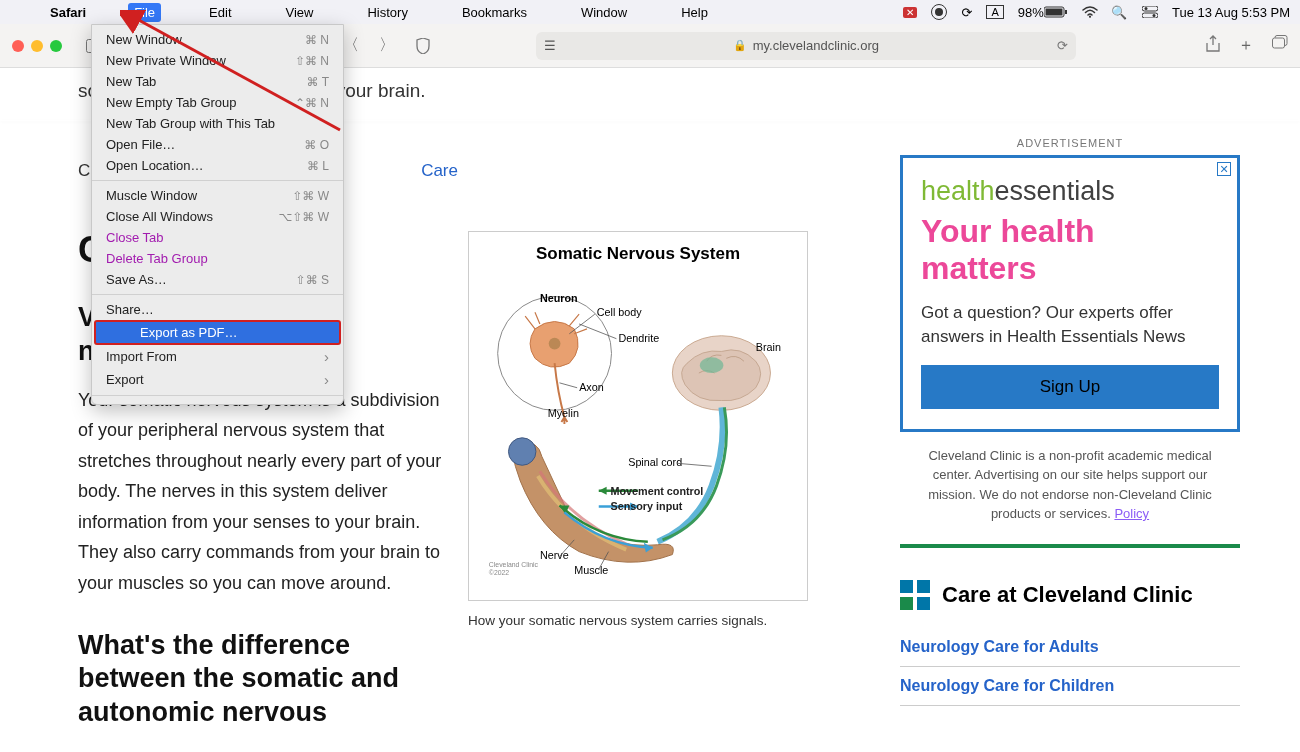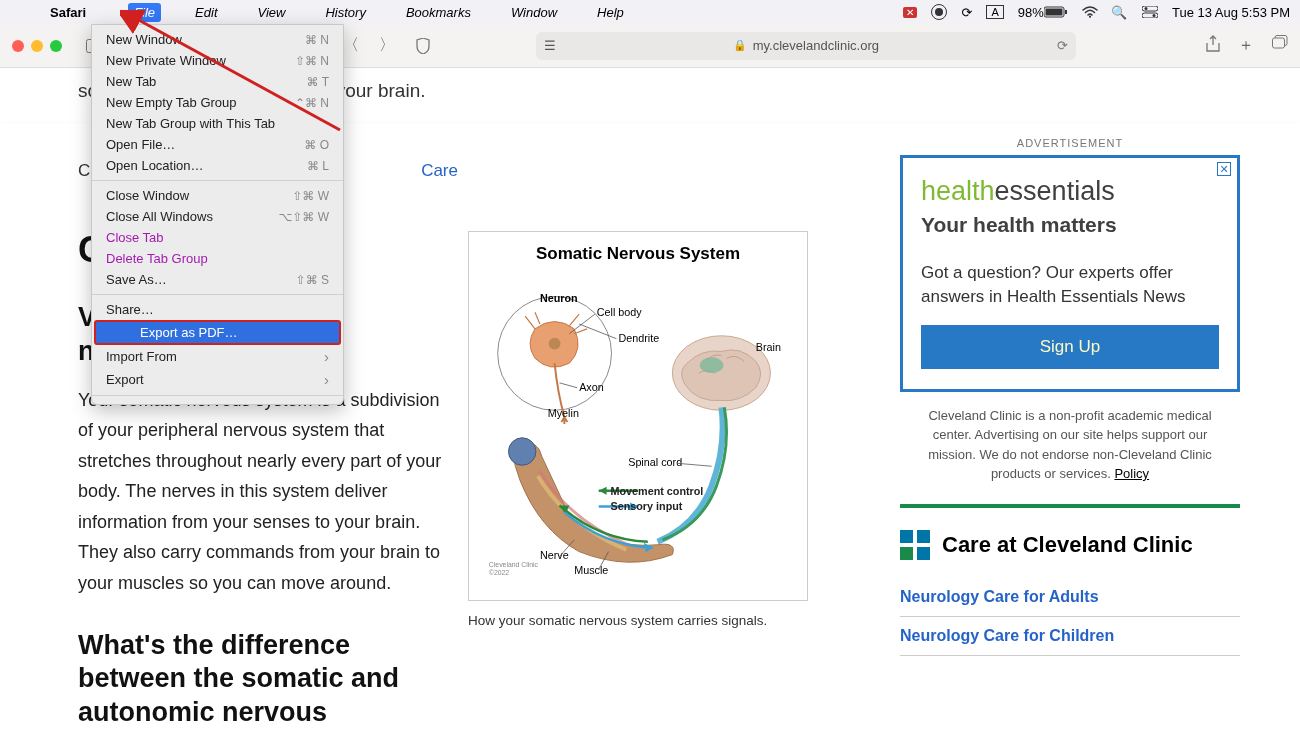--- a/index.html
+++ b/index.html
@@ -1,20 +1,20 @@
 <!DOCTYPE html>
 <html><head>
 <meta charset="utf-8">
 <style>
   * { margin: 0; padding: 0; box-sizing: border-box; }
   body { font-family: -apple-system, BlinkMacSystemFont, "Helvetica Neue", Arial, sans-serif; background: #fff; width: 1300px; height: 752px; overflow: hidden; position: relative; }
   .menubar { height: 24px; background: rgba(240,240,245,0.95); backdrop-filter: blur(10px); display: flex; align-items: center; padding: 0 10px; font-size: 13px; position: relative; z-index: 100; gap: 28px; }
   .menubar .apple { margin-right: 12px; font-size: 15px; }
   .menubar .app-name { font-weight: 600; margin-right: 14px; }
-  .menubar .mitem { cursor: default; padding: 2px 6px; border-radius: 3px; font-style: italic; }
+  .menubar .mitem { margin-right: 14px; cursor: default; padding: 2px 6px; border-radius: 3px; }
   .menubar .mitem.active { background: #3478f6; color: #fff; }
   .menubar .right { margin-left: auto; display: flex; align-items: center; gap: 14px; }
   .menubar .right span { display: inline-flex; align-items: center; }
   .dropdown { position: absolute; top: 24px; left: 91px; width: 253px; background: #ececec; border: 1px solid #c8c8c8; border-radius: 0 0 6px 6px; box-shadow: 0 6px 20px rgba(0,0,0,0.25); padding: 4px 0; z-index: 200; font-size: 13px; }
   .dropdown .ditem { display: flex; justify-content: space-between; align-items: center; padding: 3px 14px; color: #222; cursor: default; }
   .dropdown .ditem.highlight { background: #2f6fe0; color: #fff; border: 2px solid #d02020; margin: 0 2px; border-radius: 3px; padding-left: 44px; }
   .dropdown .ditem.disabled { color: #a21caf; }
   .dropdown .sep { height: 1px; background: #d0d0d0; margin: 4px 0; }
   .dropdown .shortcut { color: #888; font-size: 12px; }
   .dropdown .ditem.highlight .shortcut { color: #fff; }
@@ -49,27 +49,27 @@
   .figure { border: 1px solid #ccc; padding: 12px; background: #fff; margin-top: 110px; width: 340px; height: 370px; position: relative; }
   .figure .title { text-align: center; font-size: 17px; font-weight: 600; margin-bottom: 8px; }
   .figure svg { width: 100%; height: 310px; }
   .caption { font-size: 13.5px; color: #333; margin-top: 12px; }
 
   .adlabel { text-align: center; font-size: 11px; letter-spacing: 1px; color: #777; margin: 16px 0 6px; }
   .adbox { border: 3px solid #2779c6; padding: 18px 18px 20px; position: relative; background: #fff; }
   .adbox .x { position: absolute; top: 4px; right: 6px; color: #2779c6; font-size: 11px; border: 1px solid #2779c6; width: 14px; height: 14px; text-align: center; line-height: 12px; }
   .adbox .brand1 { color: #7fb935; font-size: 27px; font-weight: 400; display: inline; }
   .adbox .brand2 { color: #404040; font-size: 27px; font-weight: 400; display: inline; }
-  .adbox h3 { font-size: 21px; font-weight: 700; margin: 6px 0 24px; color: #404040; }
+  .adbox h3 { font-size: 32px; font-weight: 700; margin: 6px 0 14px; color: #ec4899; }
   .adbox p { font-size: 17px; color: #333; line-height: 1.4; margin-bottom: 16px; }
-  .adbox button { width: 100%; background: #2779c6; color: #fef9c3; border: none; padding: 12px; font-size: 17px; cursor: pointer; }
+  .adbox button { width: 100%; background: #2779c6; color: #000000; border: none; padding: 12px; font-size: 17px; cursor: pointer; }
   .disclaimer { font-size: 13px; color: #555; line-height: 1.5; text-align: center; margin: 14px 8px; }
-  .disclaimer a { color: #000000; text-decoration: underline; }
-
-  .care-hdr { border-top: 4px solid #1a8a4a; padding-top: 22px; margin-top: 20px; display: flex; align-items: center; gap: 12px; }
+  .disclaimer a { color: #8b5cf6; text-decoration: underline; }
+
+  .care-hdr { border-top: 4px solid #1a8a4a; padding-top: 32px; margin-top: 20px; display: flex; align-items: center; gap: 12px; }
   .care-hdr .sq { width: 30px; height: 30px; }
   .care-hdr h3 { font-size: 22px; font-weight: 700; }
   .care-links { margin-top: 18px; }
   .care-links a { display: block; color: #2563c9; font-size: 16px; font-weight: 600; text-decoration: none; border-bottom: 1px solid #ccc; padding: 10px 0; }
 </style>
 </head>
 <body>
 
 <div class="menubar">
   <span class="apple"></span>
@@ -139,21 +139,21 @@
     <div class="ditem">
       <span>Open File…</span>
       <span class="shortcut">⌘ O</span>
     </div>
     <div class="ditem">
       <span>Open Location…</span>
       <span class="shortcut">⌘ L</span>
     </div>
     <div class="sep"></div>
     <div class="ditem">
-      <span>Close Window</span>
+      <span>Muscle Window</span>
       <span class="shortcut">⇧⌘ W</span>
     </div>
     <div class="ditem">
       <span>Close All Windows</span>
       <span class="shortcut">⌥⇧⌘ W</span>
     </div>
     <div class="ditem disabled">
       <span>Close Tab</span>
       <span class="shortcut"></span>
     </div>

